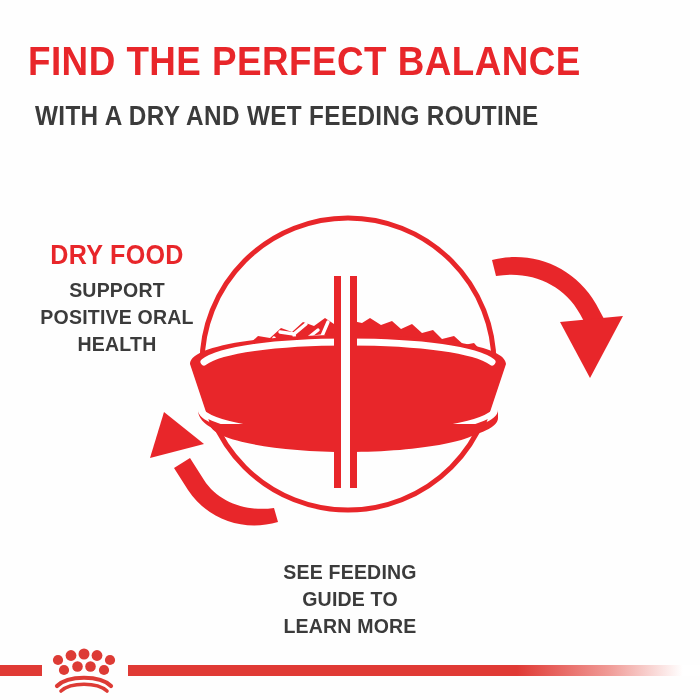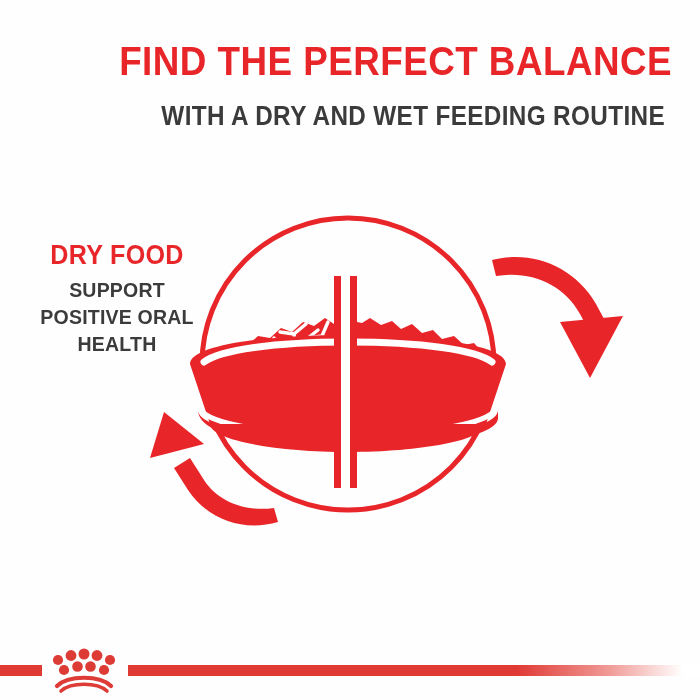--- a/index.html
+++ b/index.html
@@ -17,21 +17,21 @@
     background: #fefefe;
     overflow: hidden;
   }
 
   
   .headline-block {
     position: absolute;
     top: 38px;
     left: 0;
     width: 700px;
-    text-align: right;
+    text-align: left;
   }
   .headline {
     font-family: "Liberation Sans Narrow", "Liberation Sans", sans-serif;
     font-weight: 700;
     font-size: 40px;
     line-height: 46px;
     letter-spacing: 0.5px;
     color: #e8262a;
     transform: scaleX(0.92);
     white-space: nowrap;
@@ -136,20 +136,25 @@
   <div class="side-block left">
     <div class="side-title">DRY FOOD</div>
     <div class="side-desc">
       <div>SUPPORT</div>
       <div>POSITIVE ORAL</div>
       <div>HEALTH</div>
     </div>
   </div>
 
 
+  <div class="caption">
+    <span>SEE FEEDING</span>
+    <span>GUIDE TO</span>
+    <span>LEARN MORE</span>
+  </div>
 
   <svg id="graphic" width="560" height="330" viewBox="0 0 560 330">
 
     <circle cx="270" cy="152" r="146" fill="none" stroke="#e8262a" stroke-width="5"></circle>
 
     <g>
 
       <path d="M270 108 L284 111 L292 106 L303 113 L314 109 L323 117 L334 112
                L344 121 L355 118 L364 127 L376 124 L386 133 L396 131 L404 140
                L412 139 L416 147 L270 147 Z" fill="#e8262a"></path>

